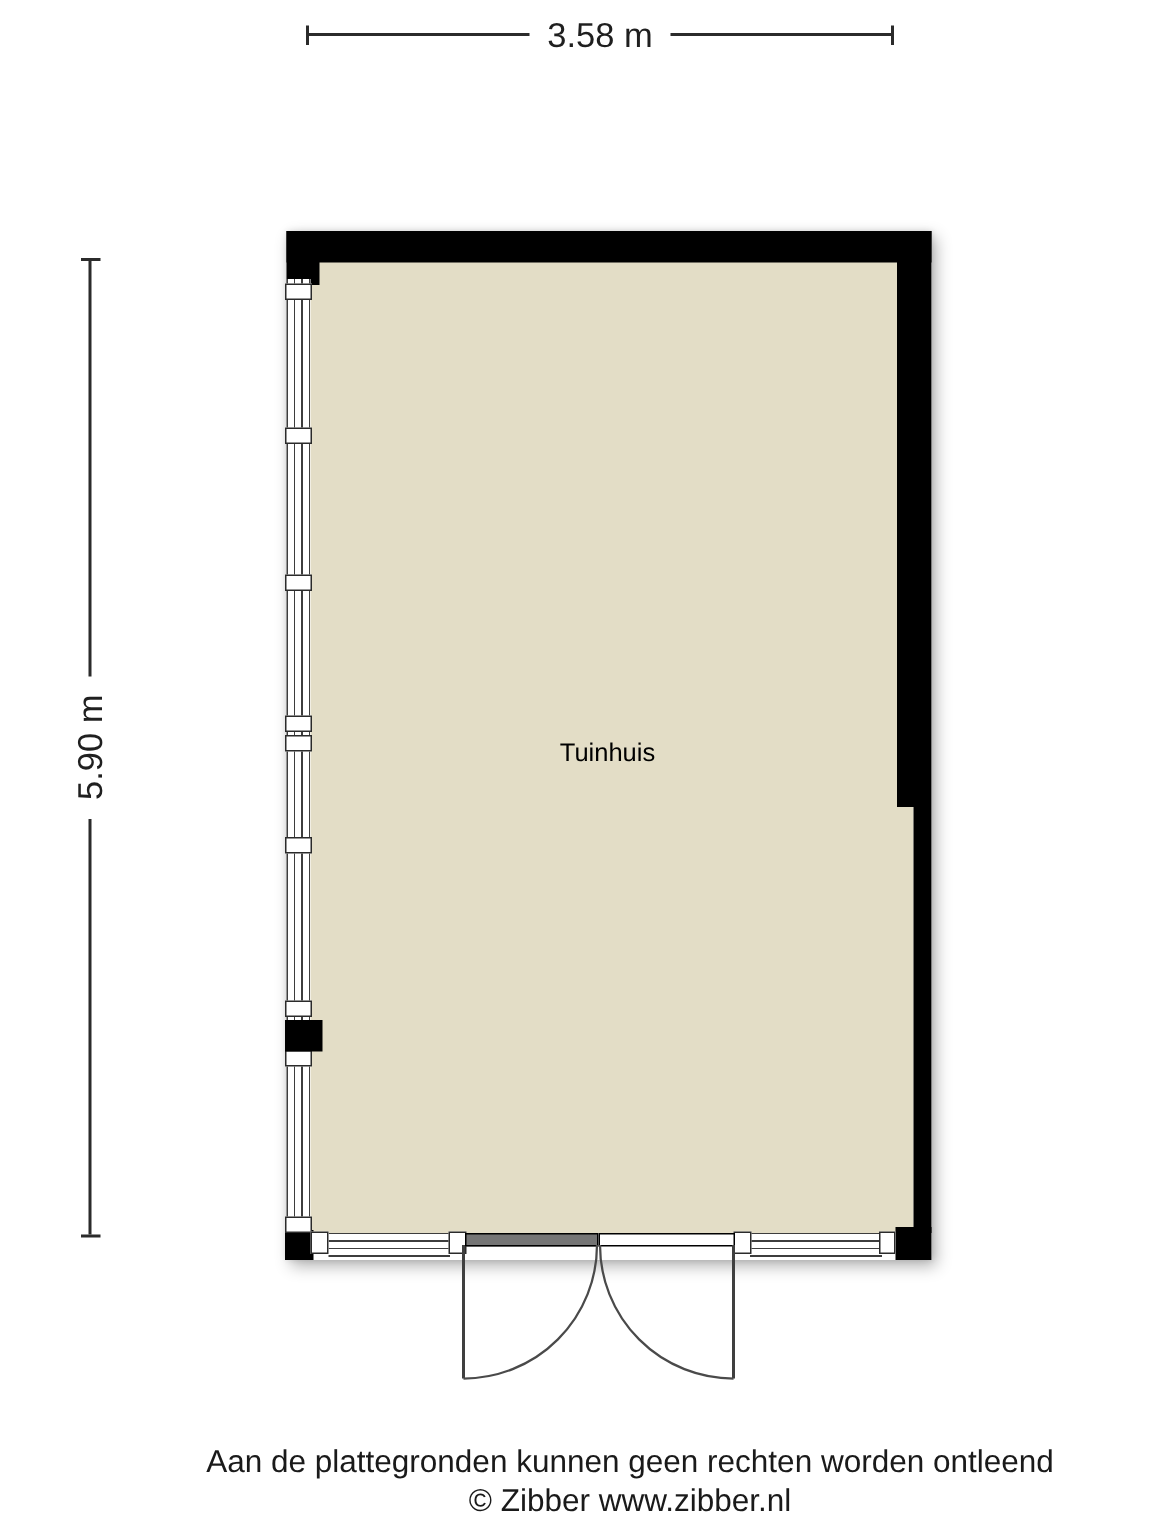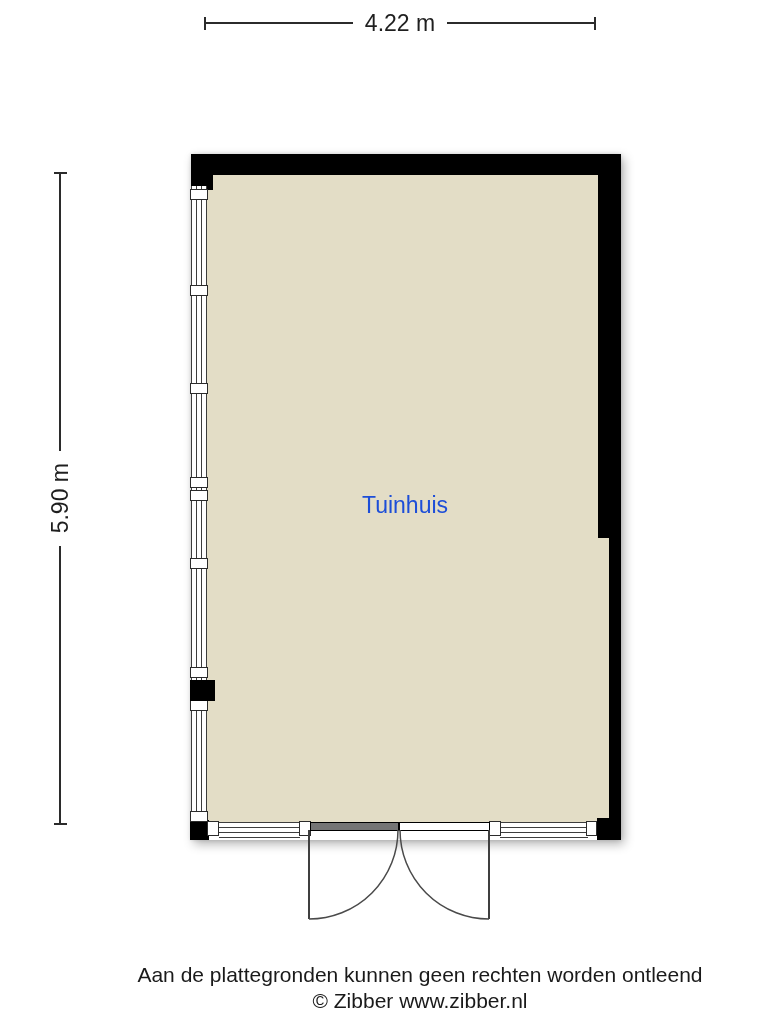--- a/index.html
+++ b/index.html
@@ -79,34 +79,34 @@
     background: #ffffff; border: 1px solid #000; box-sizing: border-box;
   }
   .door-panel { width: 2px; height: 89px; top: 830px; background: #3f3f3f; }
   .door-panel.left  { left: 308px; }
   .door-panel.right { left: 488px; }
   svg.arcs { left: 0; top: 0; pointer-events: none; }
 
   
   .room-label {
     left: 305px; top: 492px; width: 200px;
-    text-align: center; font-size: 23px; color: #1d4ed8;
+    text-align: center; font-size: 17px; color: #000000;
   }
   .footer {
     left: 36px; top: 962px; width: 768px;
     text-align: center; font-size: 21px; line-height: 26px; color: #1a1a1a;
   }
 </style>
 </head>
 <body>
 
 <div class="abs dim-h">
   <div class="tick"></div>
   <div class="line"></div>
-  <div class="dim-label-h">4.22 m</div>
+  <div class="dim-label-h">3.58 m</div>
   <div class="line"></div>
   <div class="tick"></div>
 </div>
 
 <div class="abs dim-v">
   <div class="tick"></div>
   <div class="line"></div>
   <div class="dim-label-v">5.90 m</div>
   <div class="line"></div>
   <div class="tick"></div>

